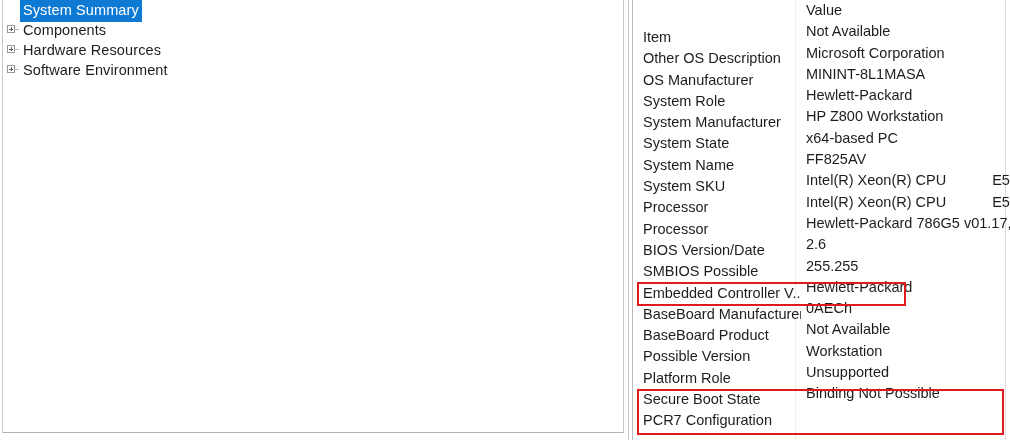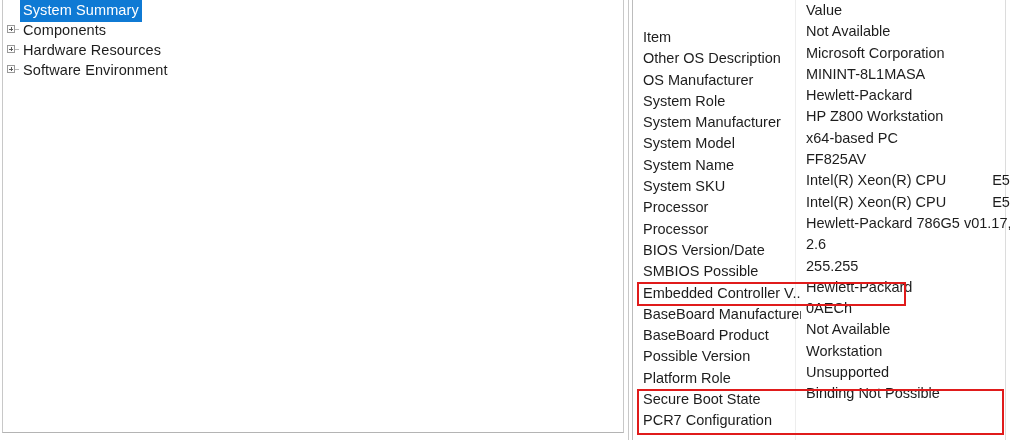--- a/index.html
+++ b/index.html
@@ -280,21 +280,21 @@
         <span class="cell-item">System Role</span>
         <span class="cell-value">MININT-8L1MASA</span>
       </div>
 
       <div class="grid-row">
         <span class="cell-item">System Manufacturer</span>
         <span class="cell-value">Hewlett-Packard</span>
       </div>
 
       <div class="grid-row">
-        <span class="cell-item">System Model</span>
+        <span class="cell-item">System State</span>
         <span class="cell-value">HP Z800 Workstation</span>
       </div>
 
       <div class="grid-row">
         <span class="cell-item">System Name</span>
         <span class="cell-value">x64-based PC</span>
       </div>
 
       <div class="grid-row">
         <span class="cell-item">System SKU</span>

